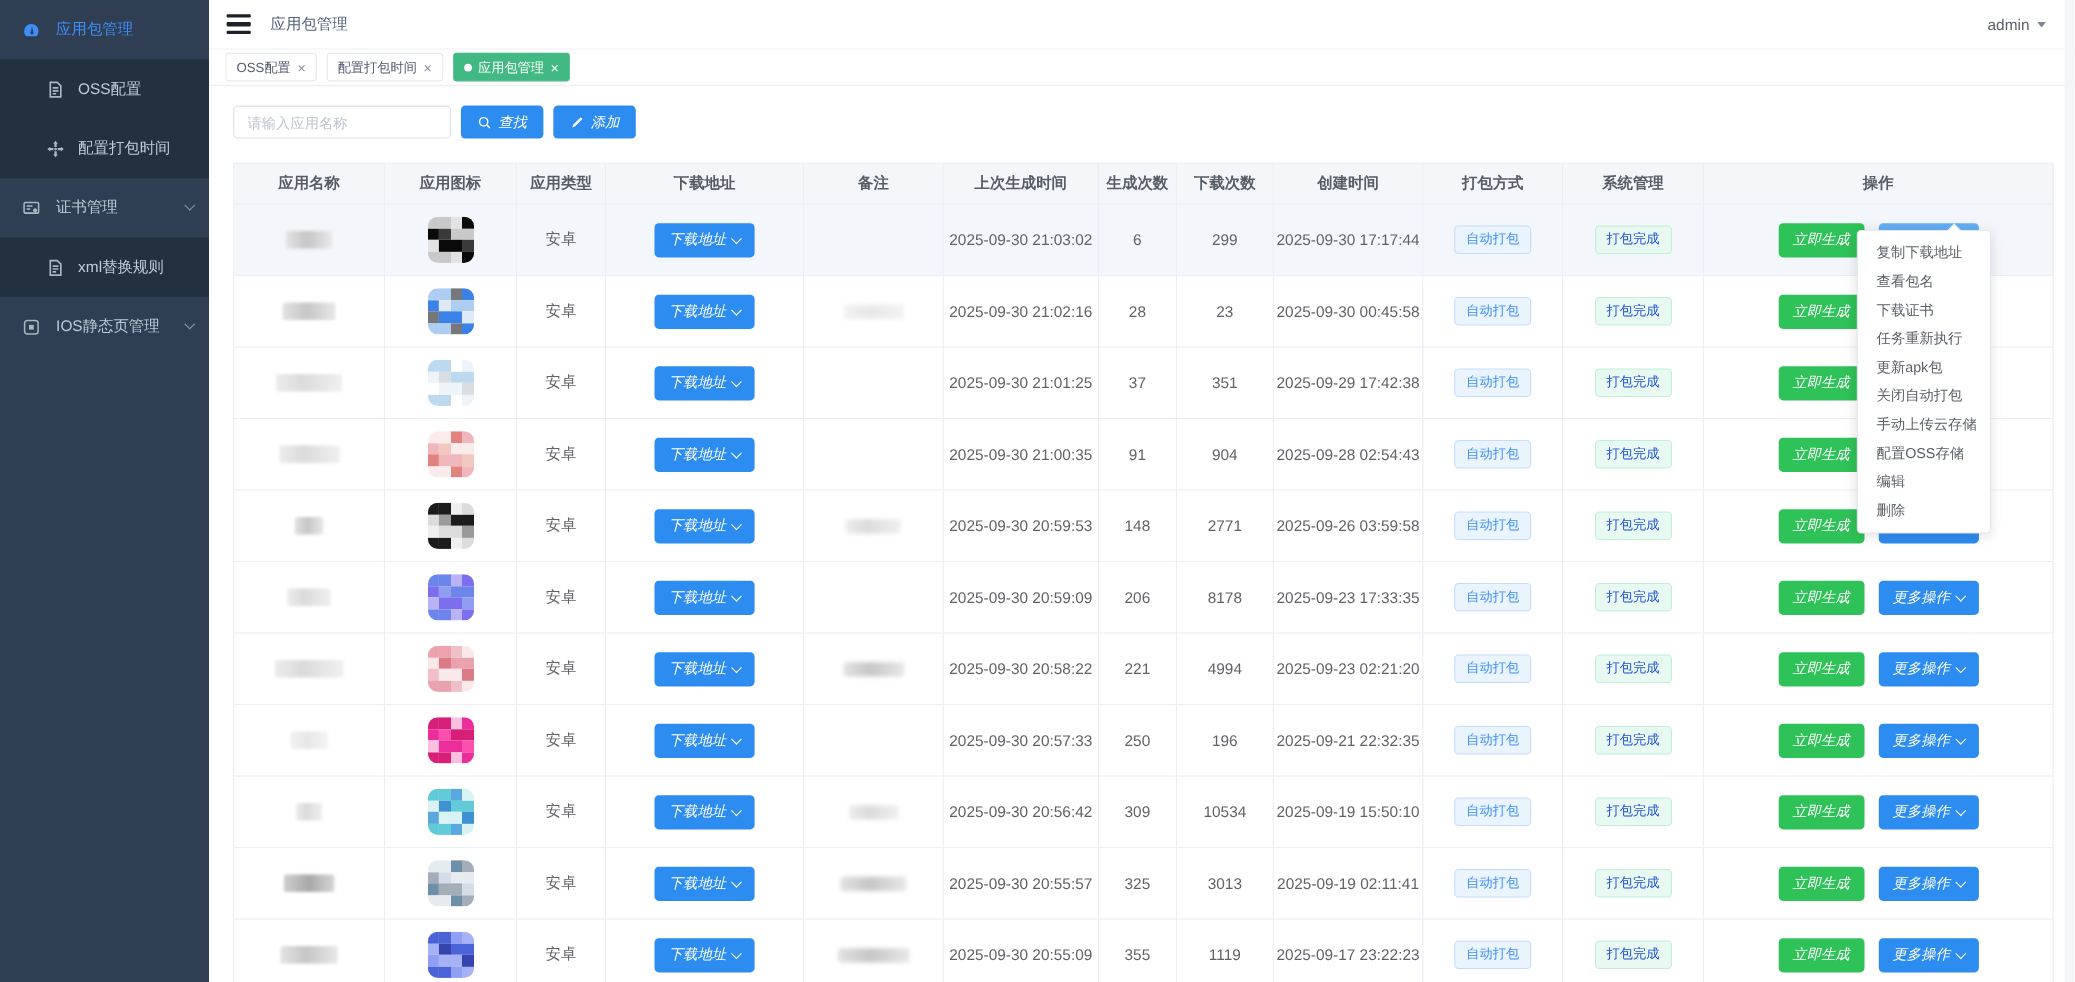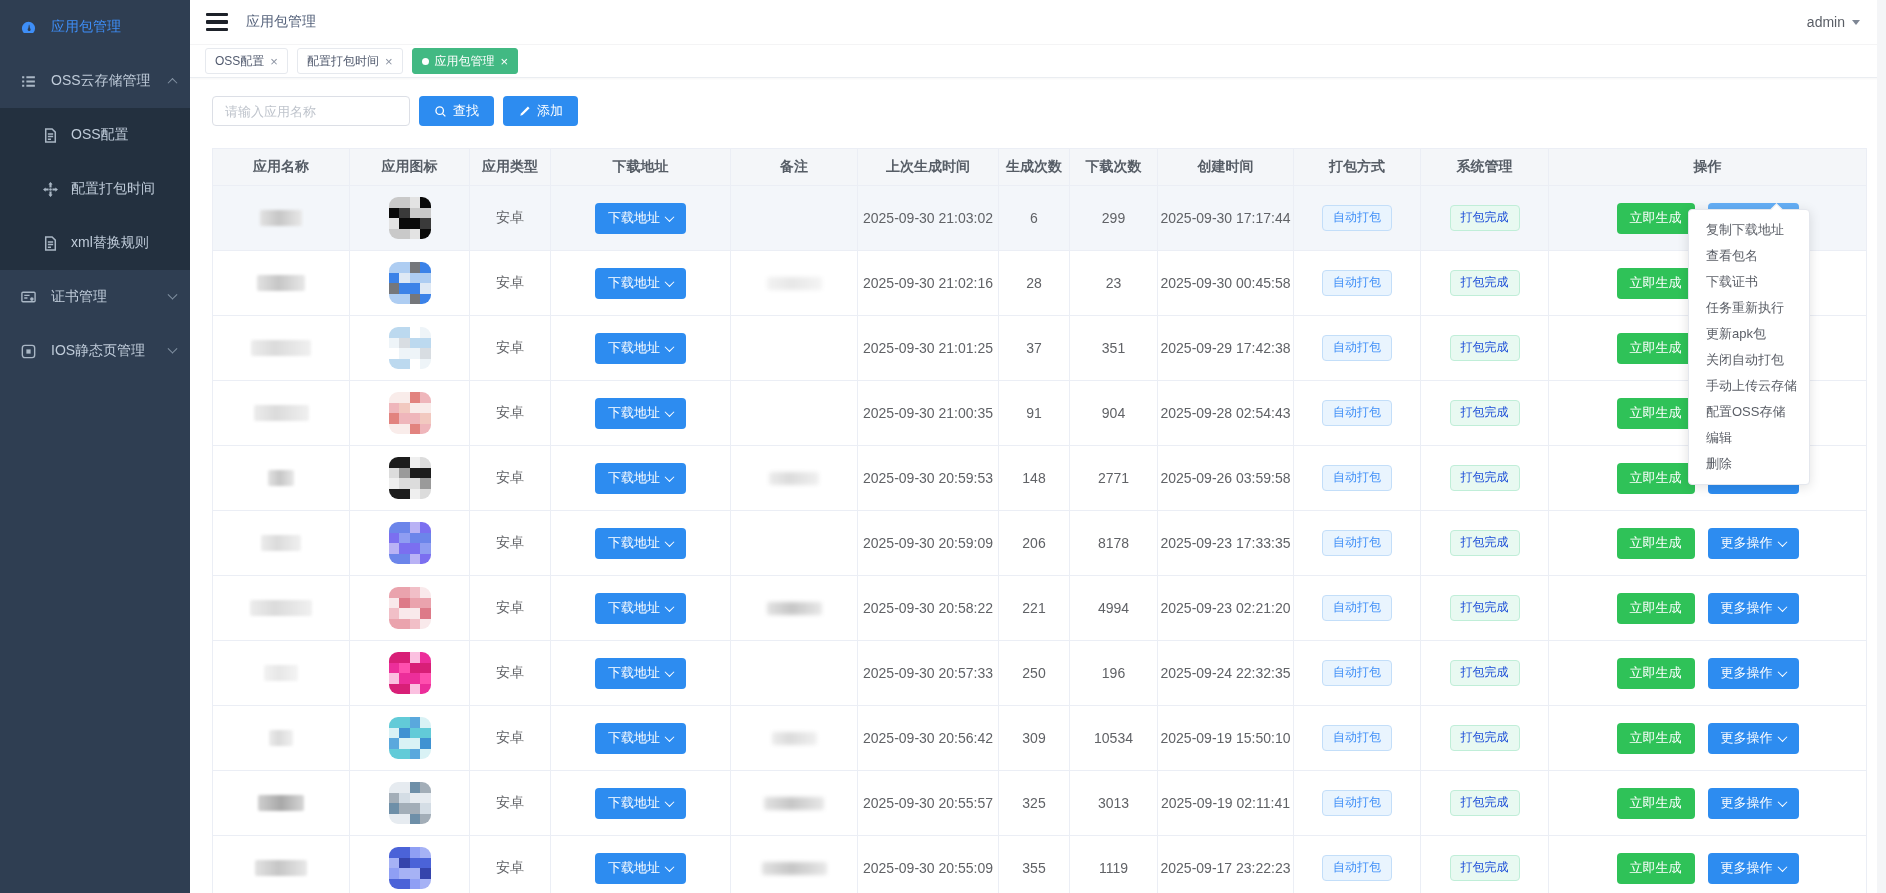--- a/index.html
+++ b/index.html
@@ -38,21 +38,21 @@
   .tab .x { font-size:13px; color:#8b93a2; line-height:1; }
   .tab.active { background:#42b983; border-color:#42b983; color:#fff; }
   .tab.active .x { color:#fff; }
   .dot { width:7px; height:7px; border-radius:50%; background:#fff; }
 
   .toolbar { margin:18px 0 0 22px; display:flex; align-items:center; gap:9px; }
   .search-input { width:198px; height:30px; border:1px solid #dcdfe6; border-radius:4px;
     padding:0 12px; font-size:13px; color:#333; outline:none; }
   .search-input::placeholder { color:#bfc4cc; }
   .btn { display:inline-flex; align-items:center; justify-content:flex-start; gap:6px; border:none;
-    border-radius:4px; color:#fff; cursor:pointer; font-family:inherit; }
+    border-radius:4px; color:#fff; cursor:pointer; font-family:inherit;font-style:italic; }
   .btn svg { display:block; }
   .btn-sm { height:30px; padding:0 15px; font-size:13px; }
   .btn-primary { background:#2d8cf0; }
   .btn-primary.light { background:#64aef5; }
   .btn-success { background:#2fc258; }
 
   
   table { margin:22px 0 0 22px; border-collapse:collapse; table-layout:fixed; width:1654px; }
   th { height:37px; background:#f4f6f9; border:1px solid #ebeef5; font-size:14px; color:#565d66;
     font-weight:700; text-align:center; }
@@ -92,66 +92,57 @@
 
 <aside class="sidebar">
   <div class="side-item root-active">
     <span class="mi">
       <svg viewBox="0 0 16 16" fill="currentColor">
           <path d="M8 2.6a6.2 6.2 0 0 0-6.2 6.2c0 1.7.7 3.3 1.8 4.4h8.8a6.2 6.2 0 0 0 1.8-4.4A6.2 6.2 0 0 0 8 2.6zm.9 3 .5 3.2a1.4 1.4 0 1 1-2.2 1.1c0-.5.2-.9.6-1.1l.5-3.2c0-.4.6-.4.6 0z"></path>
         </svg>
     </span>
     <span>应用包管理</span>
   </div>
-  <div class="side-item">
-    <span class="mi">
-      <svg viewBox="0 0 16 16" fill="currentColor">
-          <path d="M2 3h2v2H2zM6 3h8v2H6zM2 7h2v2H2zM6 7h8v2H6zM2 11h2v2H2zM6 11h8v2H6z"></path>
-        </svg>
-    </span>
-    <span>OSS云存储管理</span>
-    <span class="chev up"></span>
-  </div>
   <div class="side-item sub">
     <span class="mi">
       <svg viewBox="0 0 16 16" fill="none" stroke="currentColor" stroke-width="1.4">
           <path d="M3.5 1.8h6l3 3v9.4h-9z"></path>
           <path d="M5.5 6.5h5M5.5 9h5M5.5 11.5h3"></path>
         </svg>
     </span>
     <span>OSS配置</span>
   </div>
   <div class="side-item sub">
     <span class="mi">
       <svg viewBox="0 0 16 16" fill="currentColor">
           <path d="M8 1l2 2.4H9v2.8H7V3.4H6zM8 15l-2-2.4h1V9.8h2v2.8h1zM1 8l2.4-2v1h2.8v2H3.4v1zM15 8l-2.4 2V9H9.8V7h2.8V6z"></path>
           <circle cx="8" cy="8" r="1.2"></circle>
         </svg>
     </span>
     <span>配置打包时间</span>
-  </div>
-  <div class="side-item sub">
-    <span class="mi">
-      <svg viewBox="0 0 16 16" fill="none" stroke="currentColor" stroke-width="1.4">
-          <path d="M3.5 1.8h6l3 3v9.4h-9z"></path>
-          <path d="M5.5 6.5h5M5.5 9h5M5.5 11.5h3"></path>
-        </svg>
-    </span>
-    <span>xml替换规则</span>
   </div>
   <div class="side-item">
     <span class="mi">
       <svg viewBox="0 0 16 16" fill="none" stroke="currentColor" stroke-width="1.3">
           <rect x="1.8" y="3" width="12.4" height="9" rx="1"></rect>
           <path d="M4 6h5M4 8.5h3"></path>
           <circle cx="11.2" cy="9.5" r="1.7" fill="currentColor" stroke="none"></circle>
         </svg>
     </span>
     <span>证书管理</span>
     <span class="chev down"></span>
+  </div>
+  <div class="side-item sub">
+    <span class="mi">
+      <svg viewBox="0 0 16 16" fill="none" stroke="currentColor" stroke-width="1.4">
+          <path d="M3.5 1.8h6l3 3v9.4h-9z"></path>
+          <path d="M5.5 6.5h5M5.5 9h5M5.5 11.5h3"></path>
+        </svg>
+    </span>
+    <span>xml替换规则</span>
   </div>
   <div class="side-item">
     <span class="mi">
       <svg viewBox="0 0 16 16" fill="none" stroke="currentColor" stroke-width="1.3">
           <rect x="2.2" y="2.2" width="11.6" height="11.6" rx="2.4"></rect>
           <rect x="6" y="6" width="4" height="4" fill="currentColor" stroke="none"></rect>
         </svg>
     </span>
     <span>IOS静态页管理</span>
     <span class="chev down"></span>
@@ -592,21 +583,21 @@
           </td>
           <td>安卓</td>
           <td><button class="btn btn-primary row-btn">
               <span>下载地址</span>
               <span class="bchev"></span>
             </button></td>
           <td></td>
           <td>2025-09-30 20:57:33</td>
           <td>250</td>
           <td>196</td>
-          <td>2025-09-24 22:32:35</td>
+          <td>2025-09-21 22:32:35</td>
           <td><span class="tag tag-blue">自动打包</span></td>
           <td><span class="tag tag-green">打包完成</span></td>
           <td>
             <div class="actions">
               <button class="btn btn-success row-btn">立即生成</button>
               <button class="btn btn-primary row-btn">
                 <span>更多操作</span>
                 <span class="bchev"></span>
               </button>
             </div>

